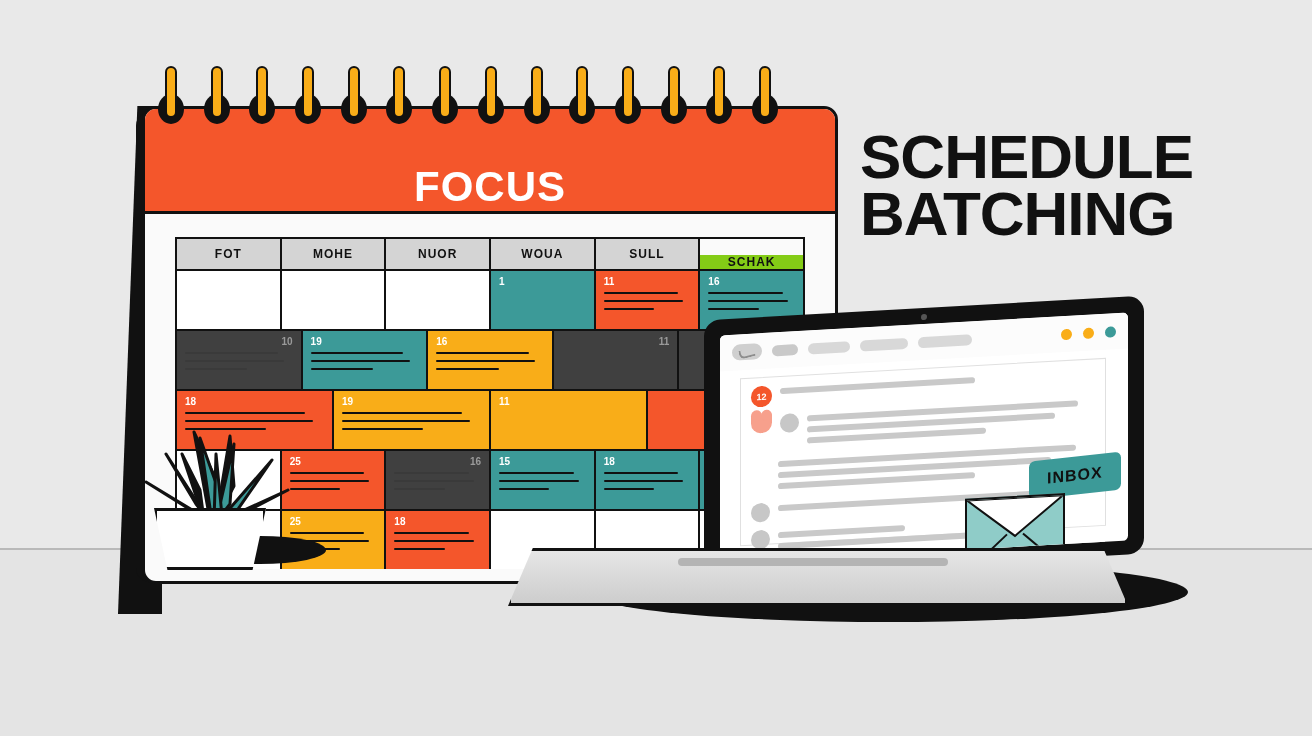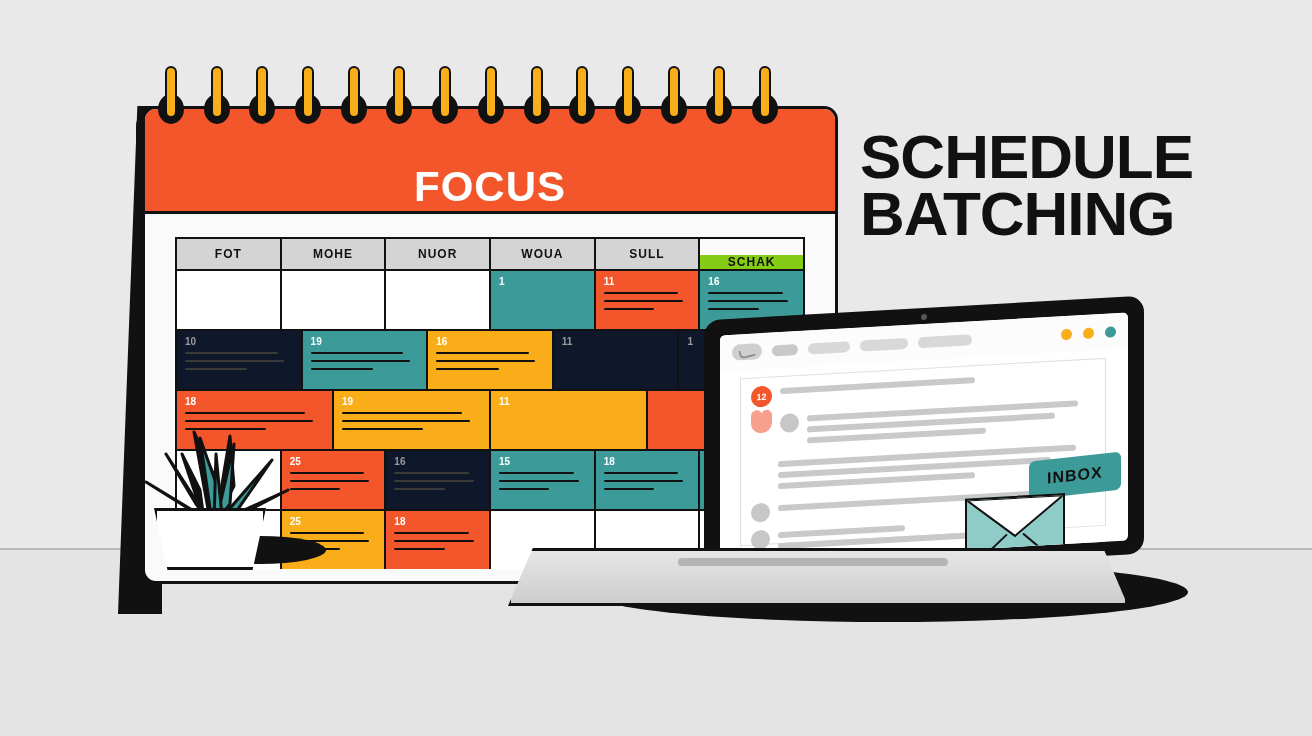--- a/index.html
+++ b/index.html
@@ -80,21 +80,21 @@
   .gh.pink{background:#84cc16;margin-top:16px;}
   .grid-rows{height:298px;display:flex;flex-direction:column;}
   .grow{flex:1;display:flex;border-bottom:2px solid #111;}
   .grow:last-child{border-bottom:none;}
   .cell{
     flex:1;border-right:2px solid #111;box-sizing:border-box;
     position:relative;padding:6px 8px 0 8px;overflow:hidden;
   }
   .cell:last-child{border-right:none;}
   .c-white{background:#ffffff;}
-  .c-grey{background:#0f172a;}
+  .c-grey{background:#404040;text-align:right;}
   .c-teal{background:#3c9a98;}
   .c-orange{background:#f4562b;}
   .c-amber{background:#f9ad18;}
   .daynum{font-size:10px;font-weight:bold;color:#fff;display:block;line-height:1;}
   .c-grey .daynum,.c-white .daynum{color:#9a9a9a;}
   .lines{margin-top:5px;}
   .ln{height:2px;background:#111;margin-bottom:6px;border-radius:1px;}
   .c-grey .ln{background:#3a3a3a;}
   .ln.w1{width:86%;}
   .ln.w2{width:92%;}

